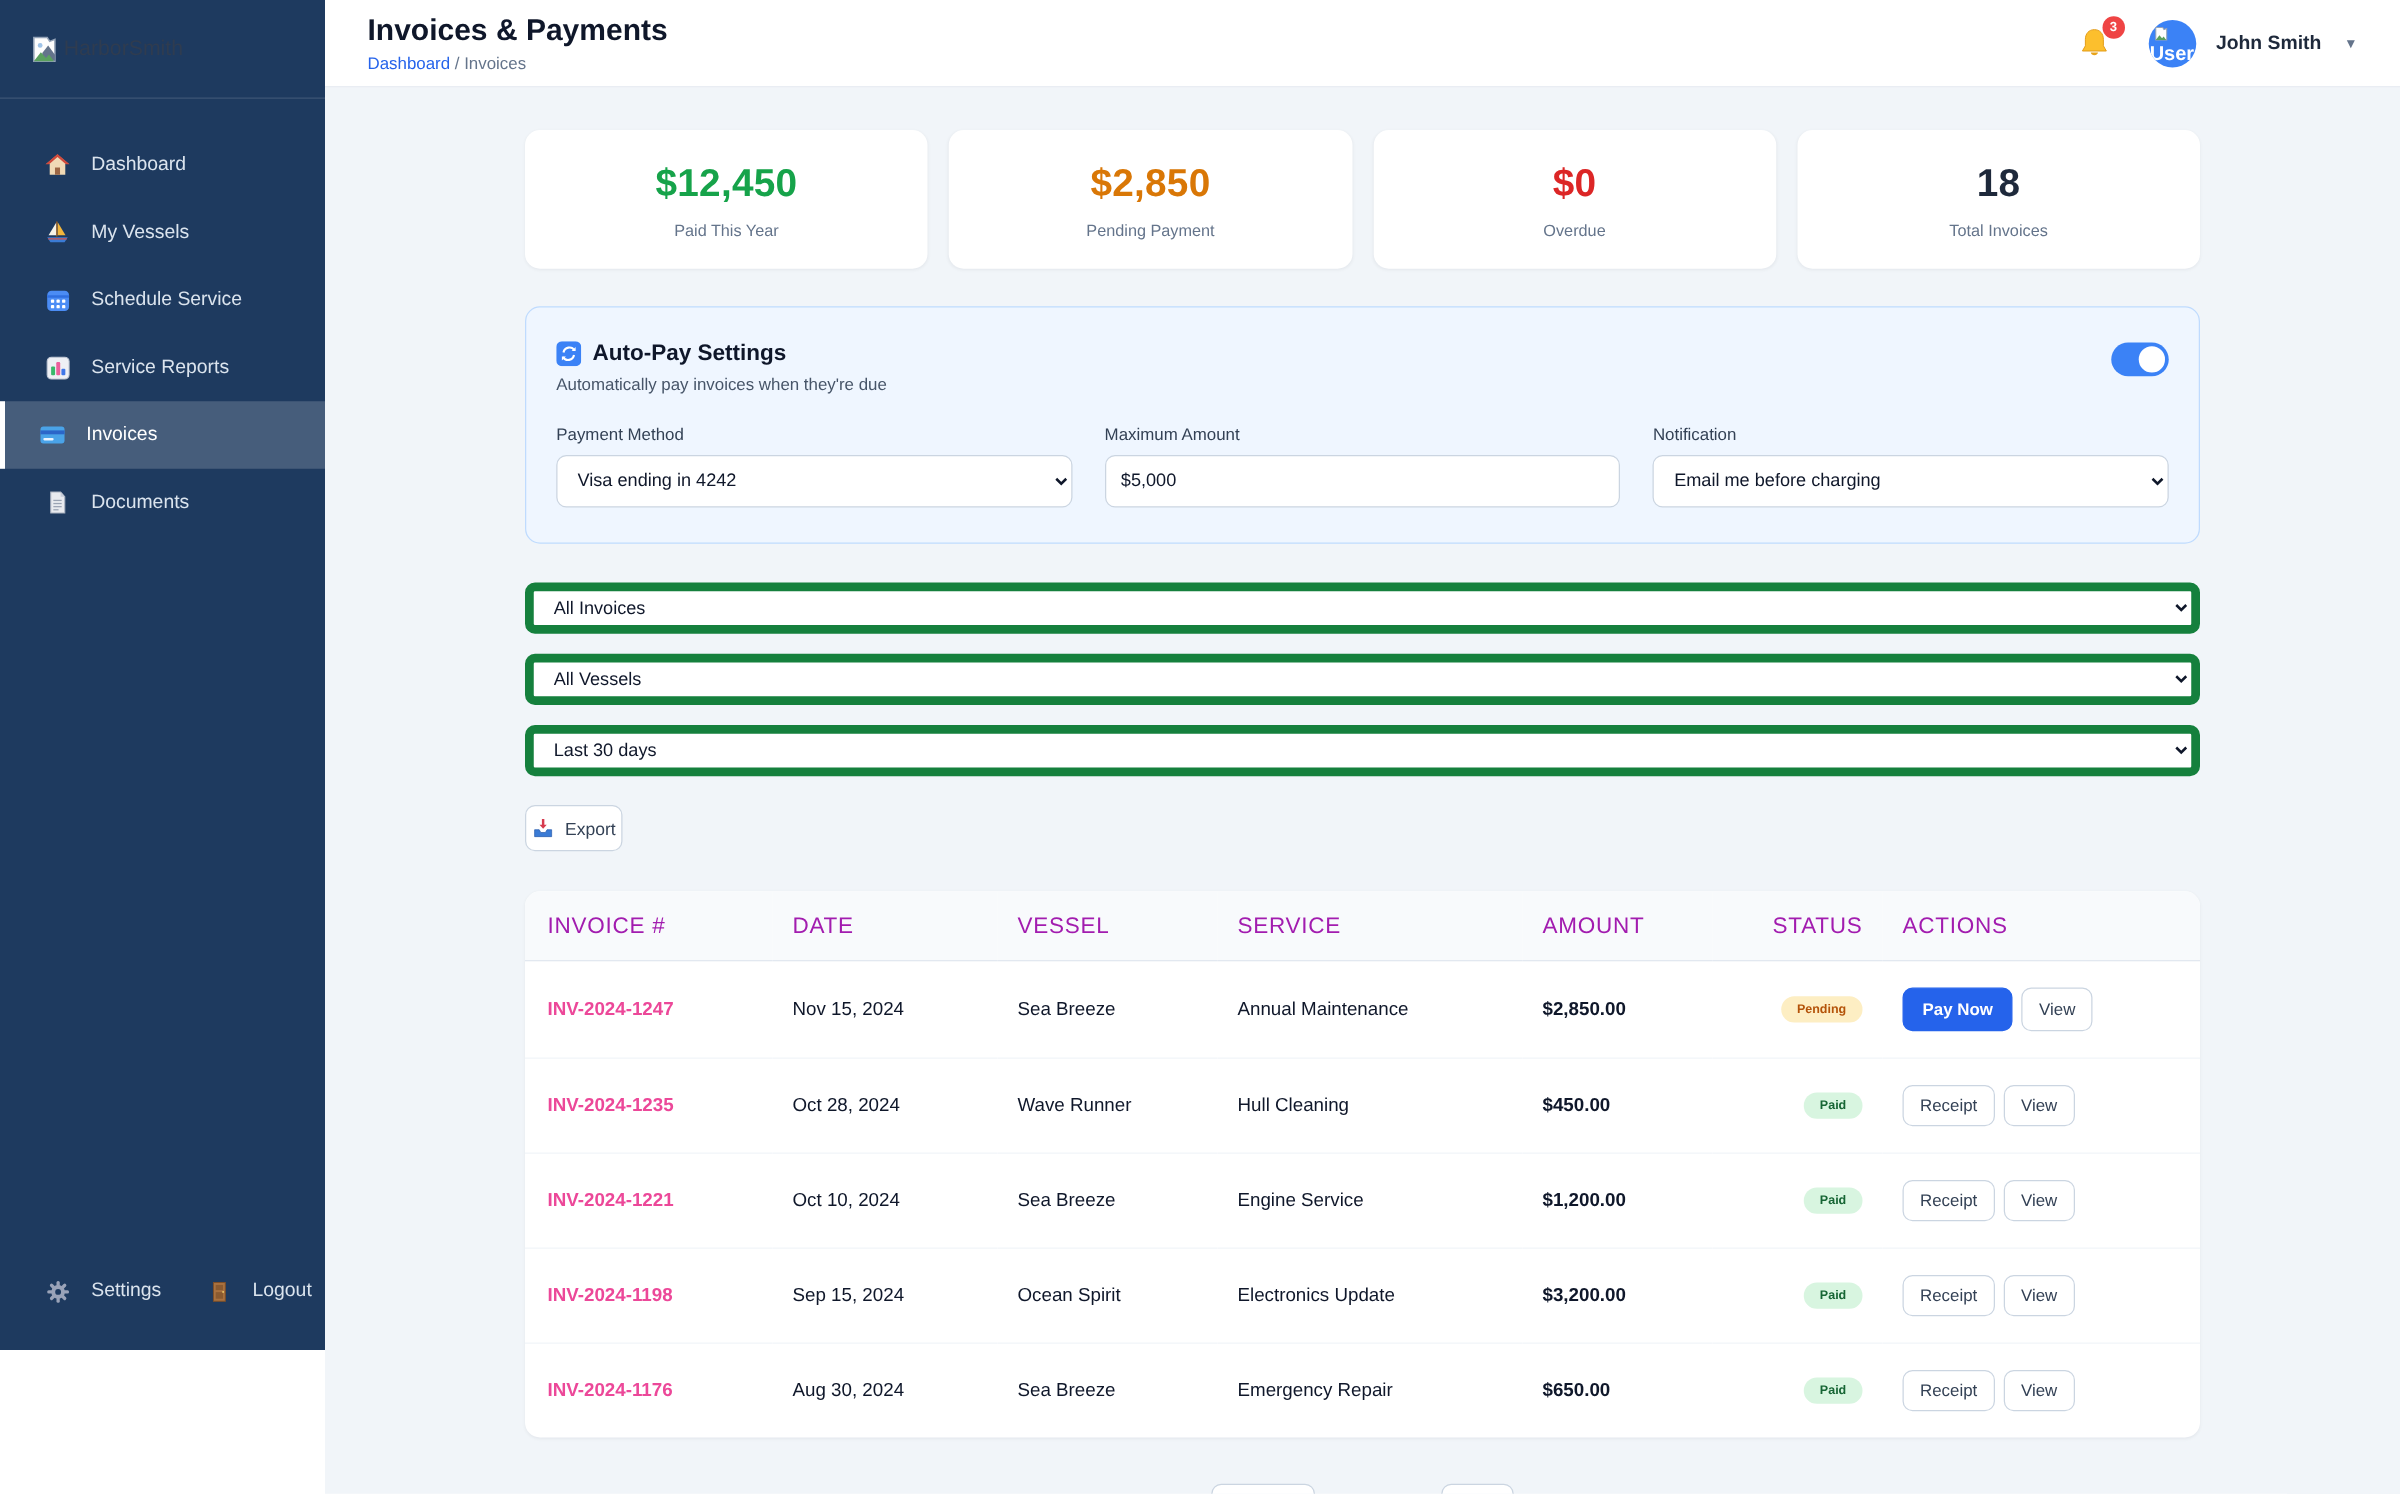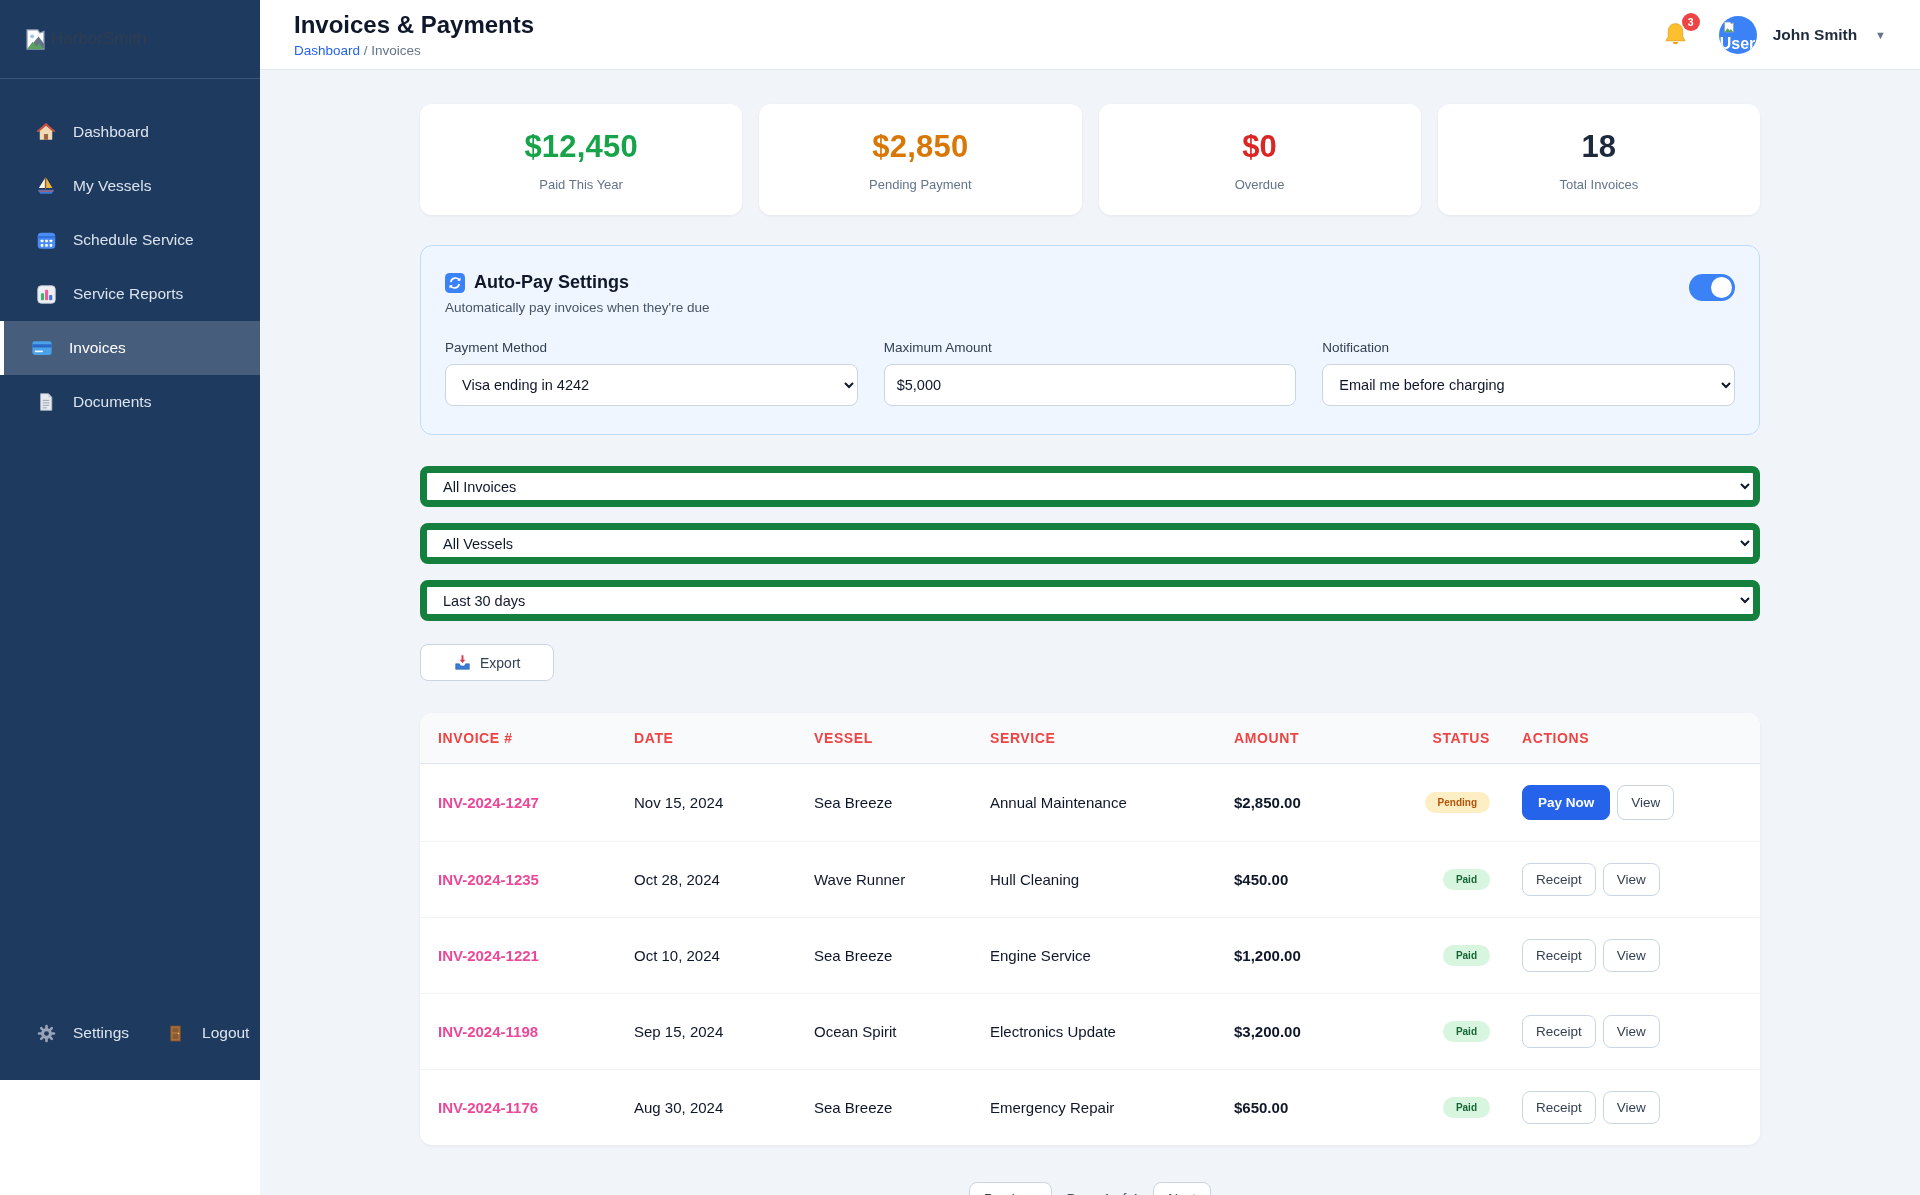--- a/index.html
+++ b/index.html
@@ -46,25 +46,25 @@
   .toggle.on { background:#3b82f6; }
   .toggle .knob { position:absolute; top:3px; left:3px; width:21px; height:21px; border-radius:50%; background:#ffffff; transition:left .15s; }
   .toggle.on .knob { left:22px; }
   .autopay-fields { display:grid; grid-template-columns:1fr 1fr 1fr; gap:26px; margin-top:25px; }
   .field-label { font-size:13.5px; color:#334155; margin-bottom:9px; }
   .control { width:100%; height:42px; background:#ffffff; border:1px solid #cbd5e1; border-radius:8px; padding:0 12px; font-size:14.5px; color:#0f172a; font-family:"Liberation Sans", sans-serif; }
   select.control { cursor:pointer; }
 
   .filter-select { display:block; width:100%; height:41px; background:#ffffff; border:7px solid #15803d; border-radius:8px; padding:0 12px; font-size:14.5px; color:#0f172a; font-family:"Liberation Sans", sans-serif; margin-top:16px; cursor:pointer; }
   .filter-select:first-of-type { margin-top:31px; }
-  .export-btn { margin-top:23px; display:inline-flex; align-items:center; gap:9px; background:#ffffff; border:1px solid #cbd5e1; border-radius:8px; padding:9px 33px; font-size:14px; color:#334155; cursor:pointer; font-family:"Liberation Sans", sans-serif; }
+  .export-btn { margin-top:23px; display:inline-flex; align-items:center; gap:9px; background:#ffffff; border:1px solid #cbd5e1; border-radius:8px; padding:9px 5px; font-size:14px; color:#334155; cursor:pointer; font-family:"Liberation Sans", sans-serif; }
 
   .table-card { margin-top:32px; background:#ffffff; border-radius:12px; box-shadow:0 1px 3px rgba(15,23,42,0.06); overflow:hidden; }
   table { width:100%; border-collapse:collapse; }
-  thead th { background:#f8fafc; text-align:left; font-size:14px; font-weight:700; letter-spacing:0.6px; text-transform:uppercase; color:#ef4444; padding:17px 16px; border-bottom:1px solid #e2e8f0; }
+  thead th { background:#f8fafc; text-align:left; font-size:18px; font-weight:400; letter-spacing:0.6px; text-transform:uppercase; color:#a21caf; padding:17px 16px; border-bottom:1px solid #e2e8f0; }
   tbody td { padding:21px 16px; font-size:15px; color:#0f172a; border-top:1px solid #f1f5f9; }
   tbody tr:first-child td { border-top:none; }
   th.c-invoice, td.c-invoice { width:198px; padding-left:18px; }
   th.c-date, td.c-date { width:180px; }
   th.c-vessel, td.c-vessel { width:176px; }
   th.c-service, td.c-service { width:244px; }
   th.c-amount, td.c-amount { width:152px; }
   th.c-status, td.c-status { width:136px;text-align:right; }
   .inv-link { color:#ec4899; font-weight:700; text-decoration:none; cursor:pointer; }
   .amount { font-weight:700; }

